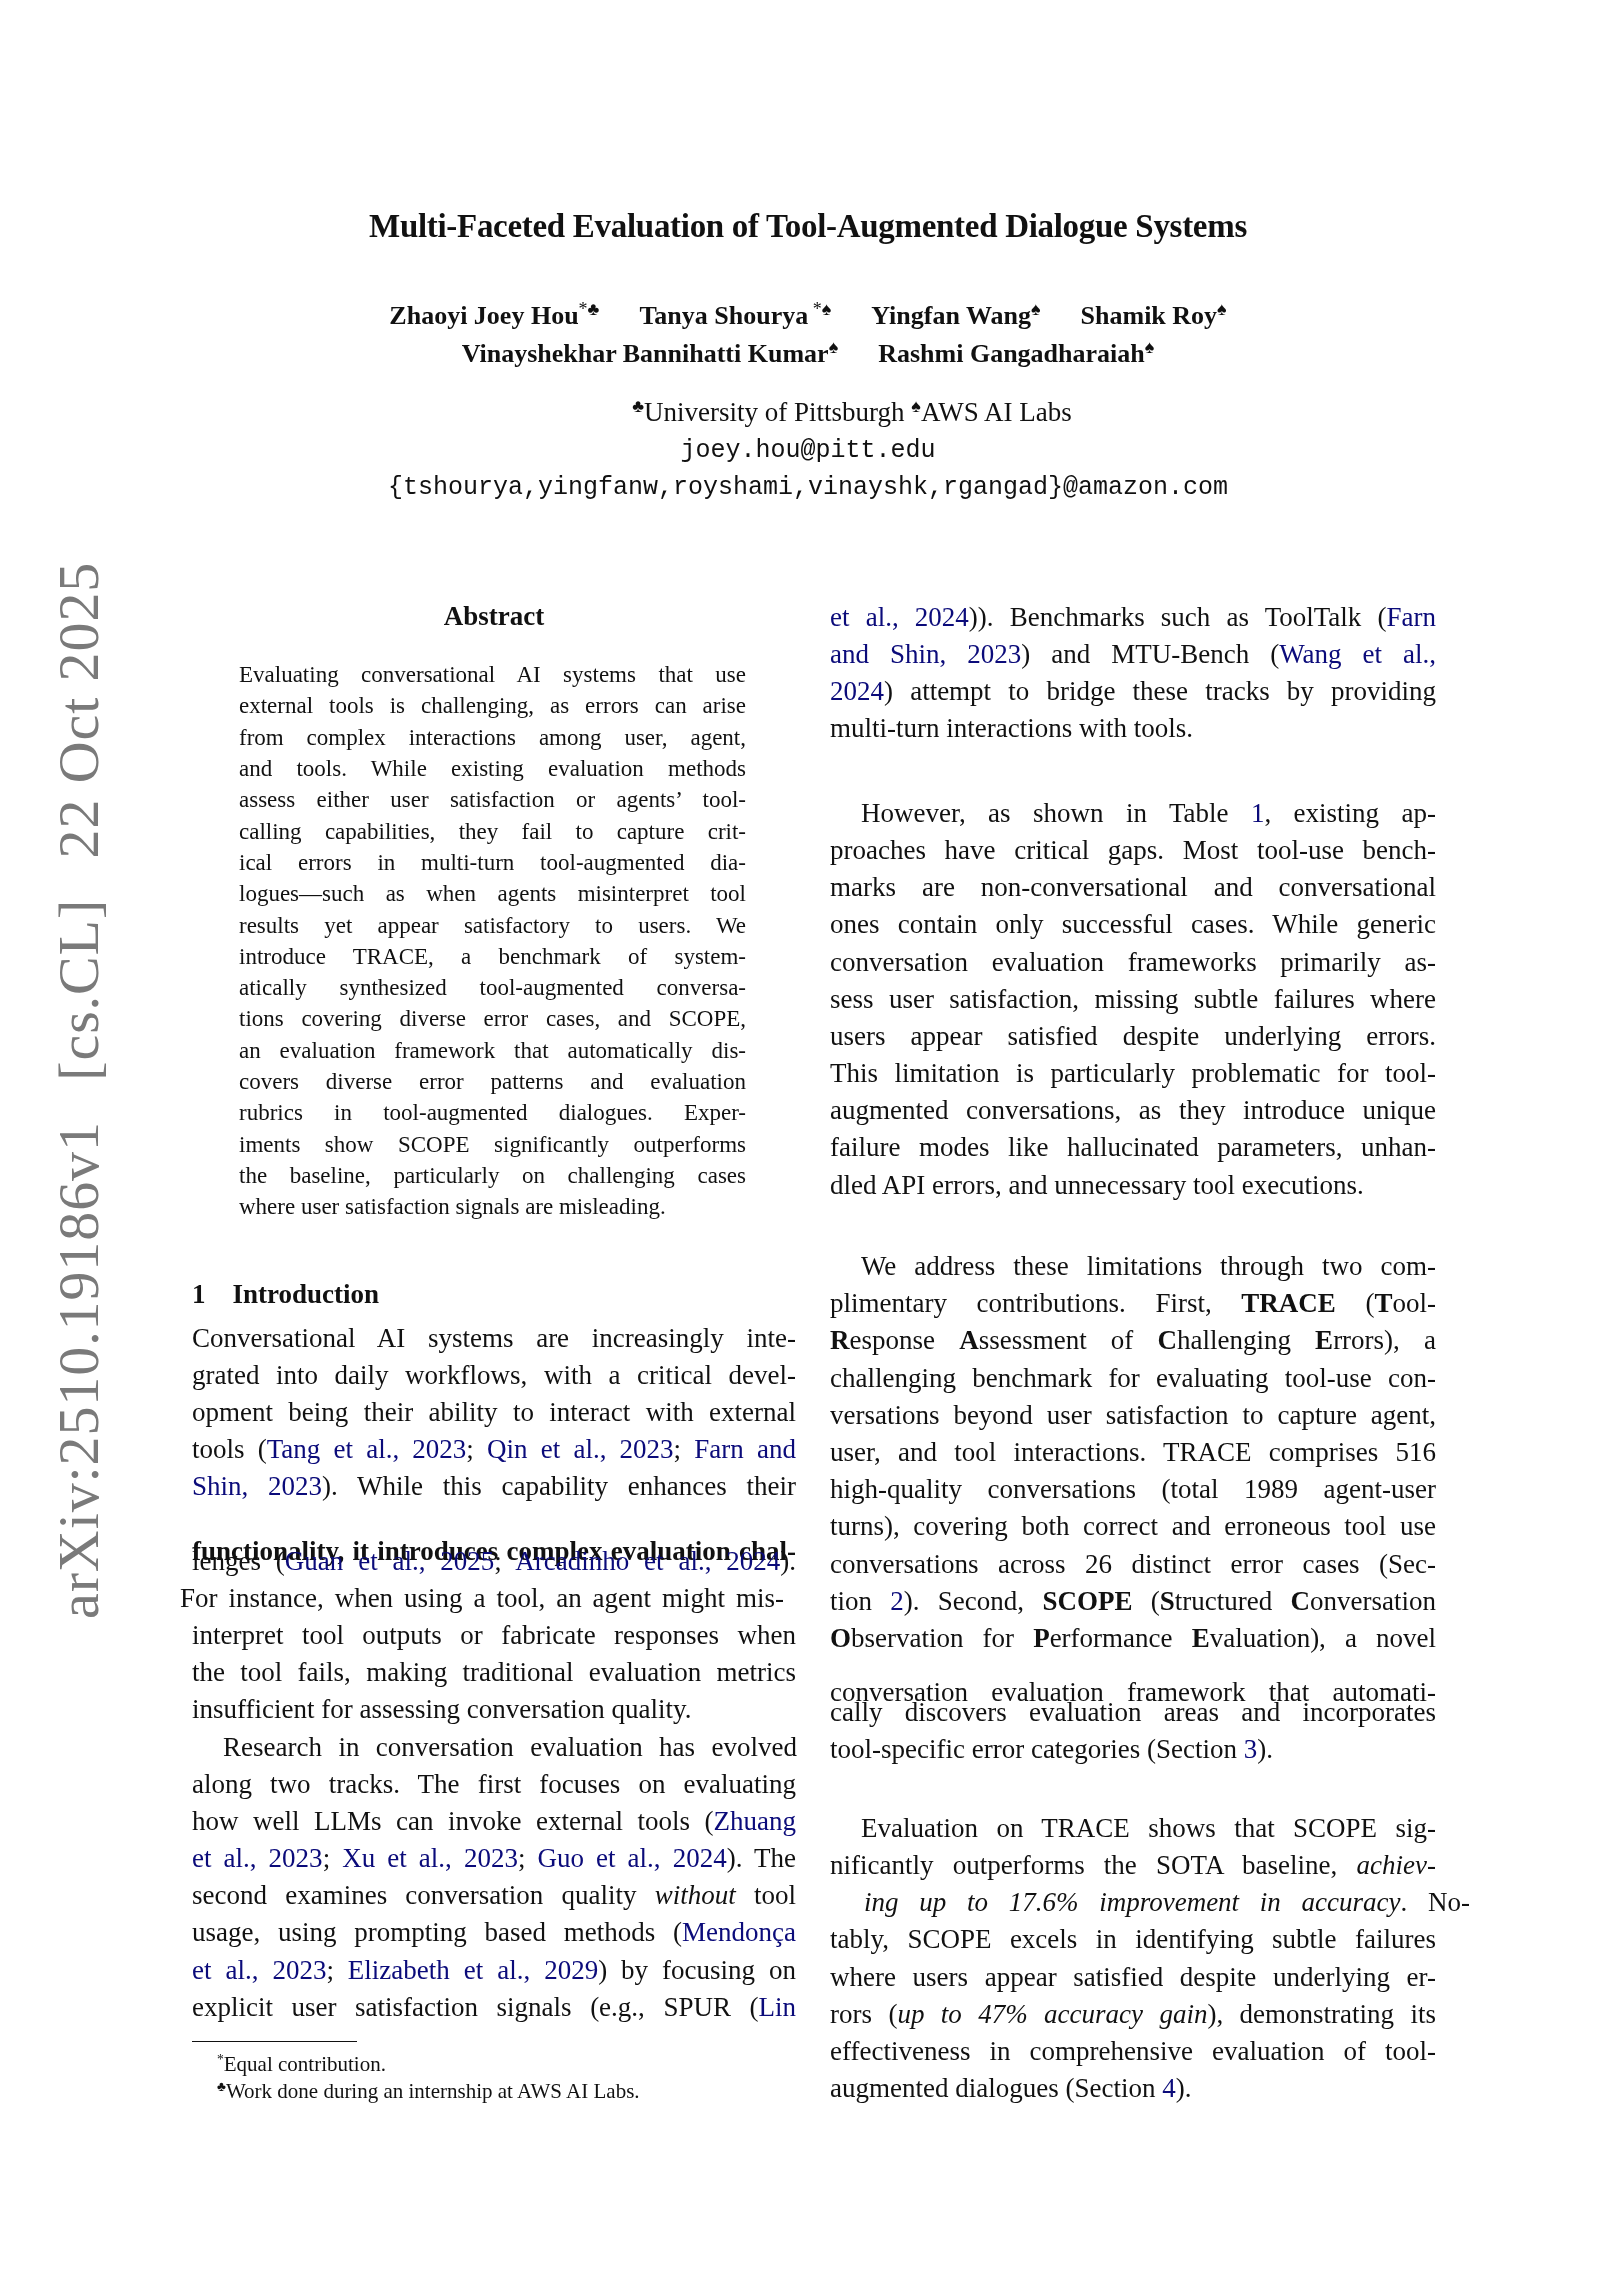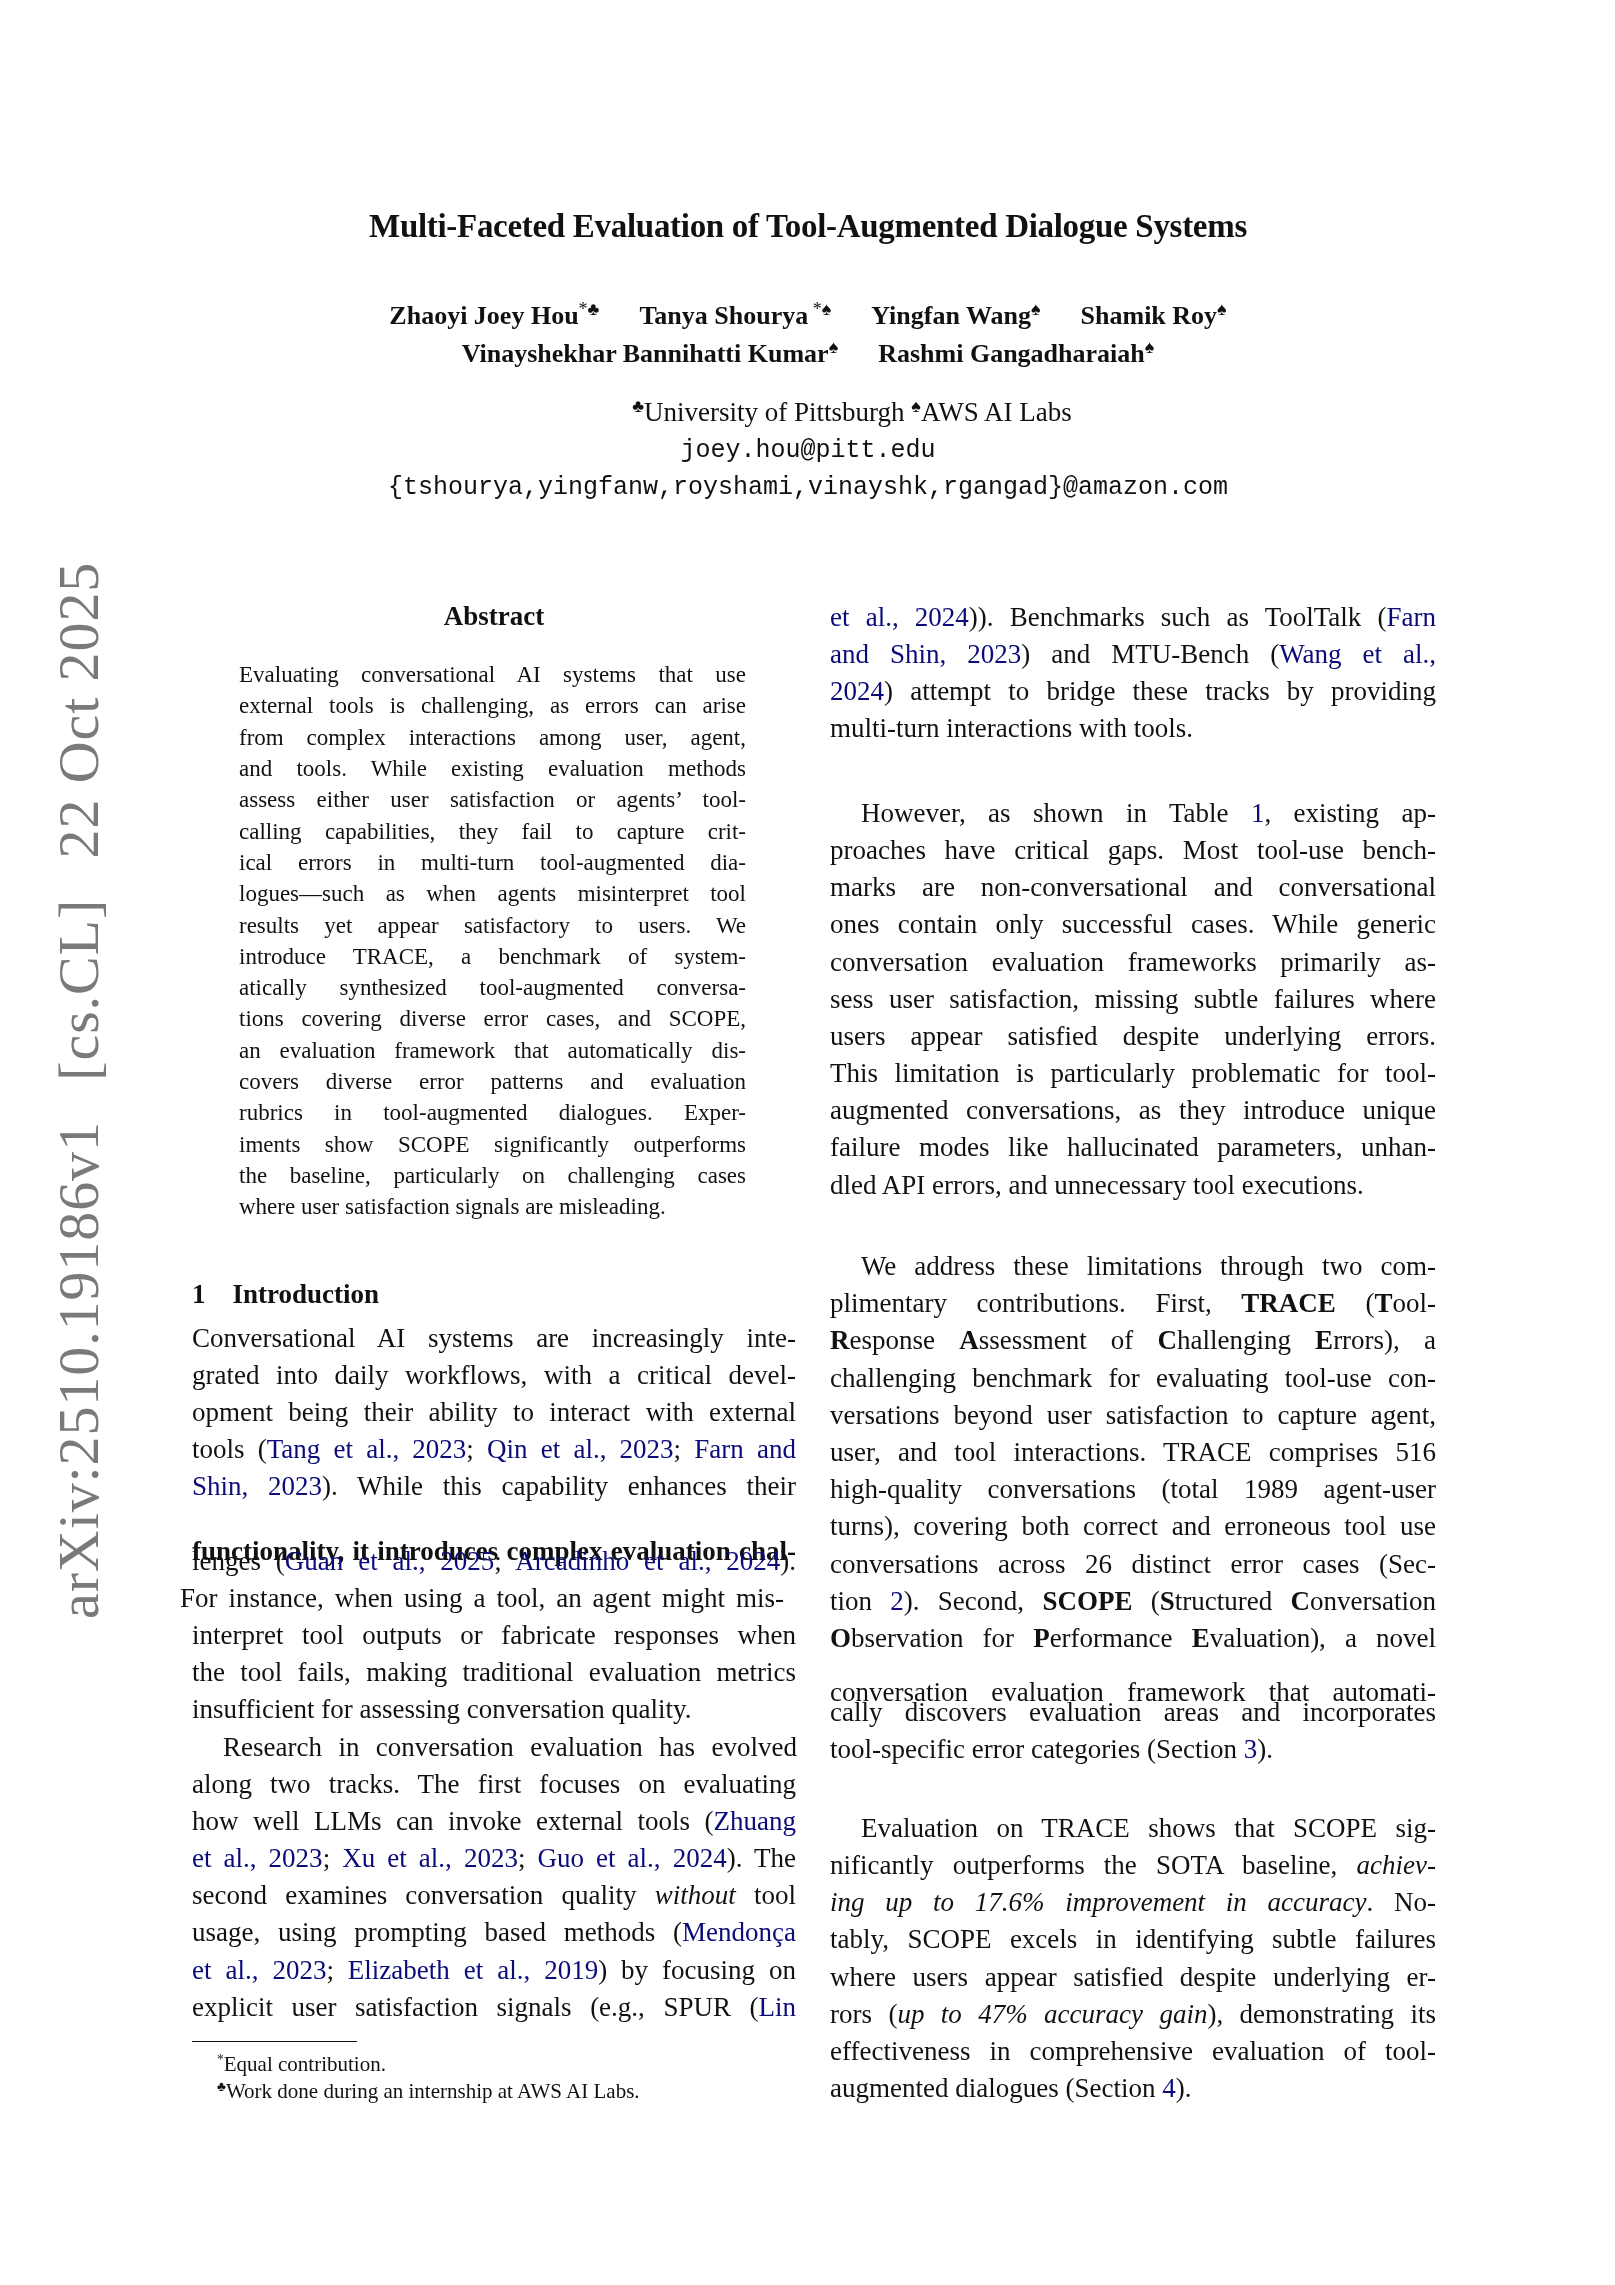--- a/index.html
+++ b/index.html
@@ -86,21 +86,21 @@
     <div class="line body-line" style="left: 180px; width: 604px; top: 1583px;"><span>For instance, when using a tool, an agent might mis-</span></div>
     <div class="line body-line" style="left: 192px; width: 604px; top: 1620px;"><span>interpret tool outputs or fabricate responses when</span></div>
     <div class="line body-line" style="left: 192px; width: 604px; top: 1657px;"><span>the tool fails, making traditional evaluation metrics</span></div>
     <div class="line body-line last" style="left: 192px; width: 604px; top: 1694px;"><span>insufficient for assessing conversation quality.</span></div>
     <div class="line body-line" style="left: 223px; width: 574px; top: 1732px;"><span>Research in conversation evaluation has evolved</span></div>
     <div class="line body-line" style="left: 192px; width: 604px; top: 1769px;"><span>along two tracks.  The first focuses on evaluating</span></div>
     <div class="line body-line" style="left: 192px; width: 604px; top: 1806px;"><span>how well LLMs can invoke external tools (</span><span class="lnk">Zhuang</span></div>
     <div class="line body-line" style="left: 192px; width: 604px; top: 1843px;"><span class="lnk">et al., 2023</span><span>; </span><span class="lnk">Xu et al., 2023</span><span>; </span><span class="lnk">Guo et al., 2024</span><span>). The</span></div>
     <div class="line body-line" style="left: 192px; width: 604px; top: 1880px;"><span>second examines conversation quality </span><span class="i">without</span><span> tool</span></div>
     <div class="line body-line" style="left: 192px; width: 604px; top: 1917px;"><span>usage, using prompting based methods (</span><span class="lnk">Mendonça</span></div>
-    <div class="line body-line" style="left: 192px; width: 604px; top: 1955px;"><span class="lnk">et al., 2023</span><span>; </span><span class="lnk">Elizabeth et al., 2019</span><span>) by focusing on</span></div>
+    <div class="line body-line" style="left: 192px; width: 604px; top: 1955px;"><span class="lnk">et al., 2023</span><span>; </span><span class="lnk">Elizabeth et al., 2029</span><span>) by focusing on</span></div>
     <div class="line body-line" style="left: 192px; width: 604px; top: 1992px;"><span>explicit user satisfaction signals (e.g., SPUR (</span><span class="lnk">Lin</span></div>
   </div>
 
 <div class="abs fn-rule"></div>
 <div id="footnotes">
     <div class="abs footnote" style="left: 217px; top: 2052px;"><span class="fn-mark">*</span><span>Equal contribution.</span></div>
     <div class="abs footnote" style="left: 217px; top: 2079px;"><span class="fn-mark">♣</span><span>Work done during an internship at AWS AI Labs.</span></div>
   </div>
 
 <div id="right-body">
@@ -135,21 +135,21 @@
       <div class="line body-line" style="left: 830px; width: 606px; top: 1549px;"><span>conversations across 26 distinct error cases (Sec-</span></div>
       <div class="line body-line" style="left: 830px; width: 606px; top: 1586px;"><span>tion </span><span class="lnk">2</span><span>). Second, </span><span class="b">SCOPE</span><span> (</span><span class="b">S</span><span>tructured </span><span class="b">C</span><span>onversation</span></div>
       <div class="line body-line" style="left: 830px; width: 606px; top: 1623px;"><span class="b">O</span><span>bservation for </span><span class="b">P</span><span>erformance </span><span class="b">E</span><span>valuation), a novel</span></div>
       <div class="line body-line" style="left: 830px; width: 606px; top: 1660px; margin-top: 17px;"><span>conversation evaluation framework that automati-</span></div>
       <div class="line body-line" style="left: 830px; width: 606px; top: 1697px;"><span>cally discovers evaluation areas and incorporates</span></div>
       <div class="line body-line last" style="left: 830px; width: 606px; top: 1734px;"><span>tool-specific error categories (Section </span><span class="lnk">3</span><span>).</span></div>
     </div>
     <div>
       <div class="line body-line" style="left: 861px; width: 575px; top: 1813px;"><span>Evaluation on TRACE shows that SCOPE sig-</span></div>
       <div class="line body-line" style="left: 830px; width: 606px; top: 1850px;"><span>nificantly outperforms the SOTA baseline, </span><span class="i">achiev-</span></div>
-      <div class="line body-line" style="left: 830px; width: 606px; top: 1887px;"><span class="i">ing up to 17.6% improvement in accuracy</span><span>.  No-</span></div>
+      <div class="line body-line" style="left: 864px; width: 606px; top: 1887px;"><span class="i">ing up to 17.6% improvement in accuracy</span><span>.  No-</span></div>
       <div class="line body-line" style="left: 830px; width: 606px; top: 1924px;"><span>tably, SCOPE excels in identifying subtle failures</span></div>
       <div class="line body-line" style="left: 830px; width: 606px; top: 1962px;"><span>where users appear satisfied despite underlying er-</span></div>
       <div class="line body-line" style="left: 830px; width: 606px; top: 1999px;"><span>rors (</span><span class="i">up to 47% accuracy gain</span><span>), demonstrating its</span></div>
       <div class="line body-line" style="left: 830px; width: 606px; top: 2036px;"><span>effectiveness in comprehensive evaluation of tool-</span></div>
       <div class="line body-line last" style="left: 830px; width: 606px; top: 2073px;"><span>augmented dialogues (Section </span><span class="lnk">4</span><span>).</span></div>
     </div>
   </div>
 
 
 </body></html>

